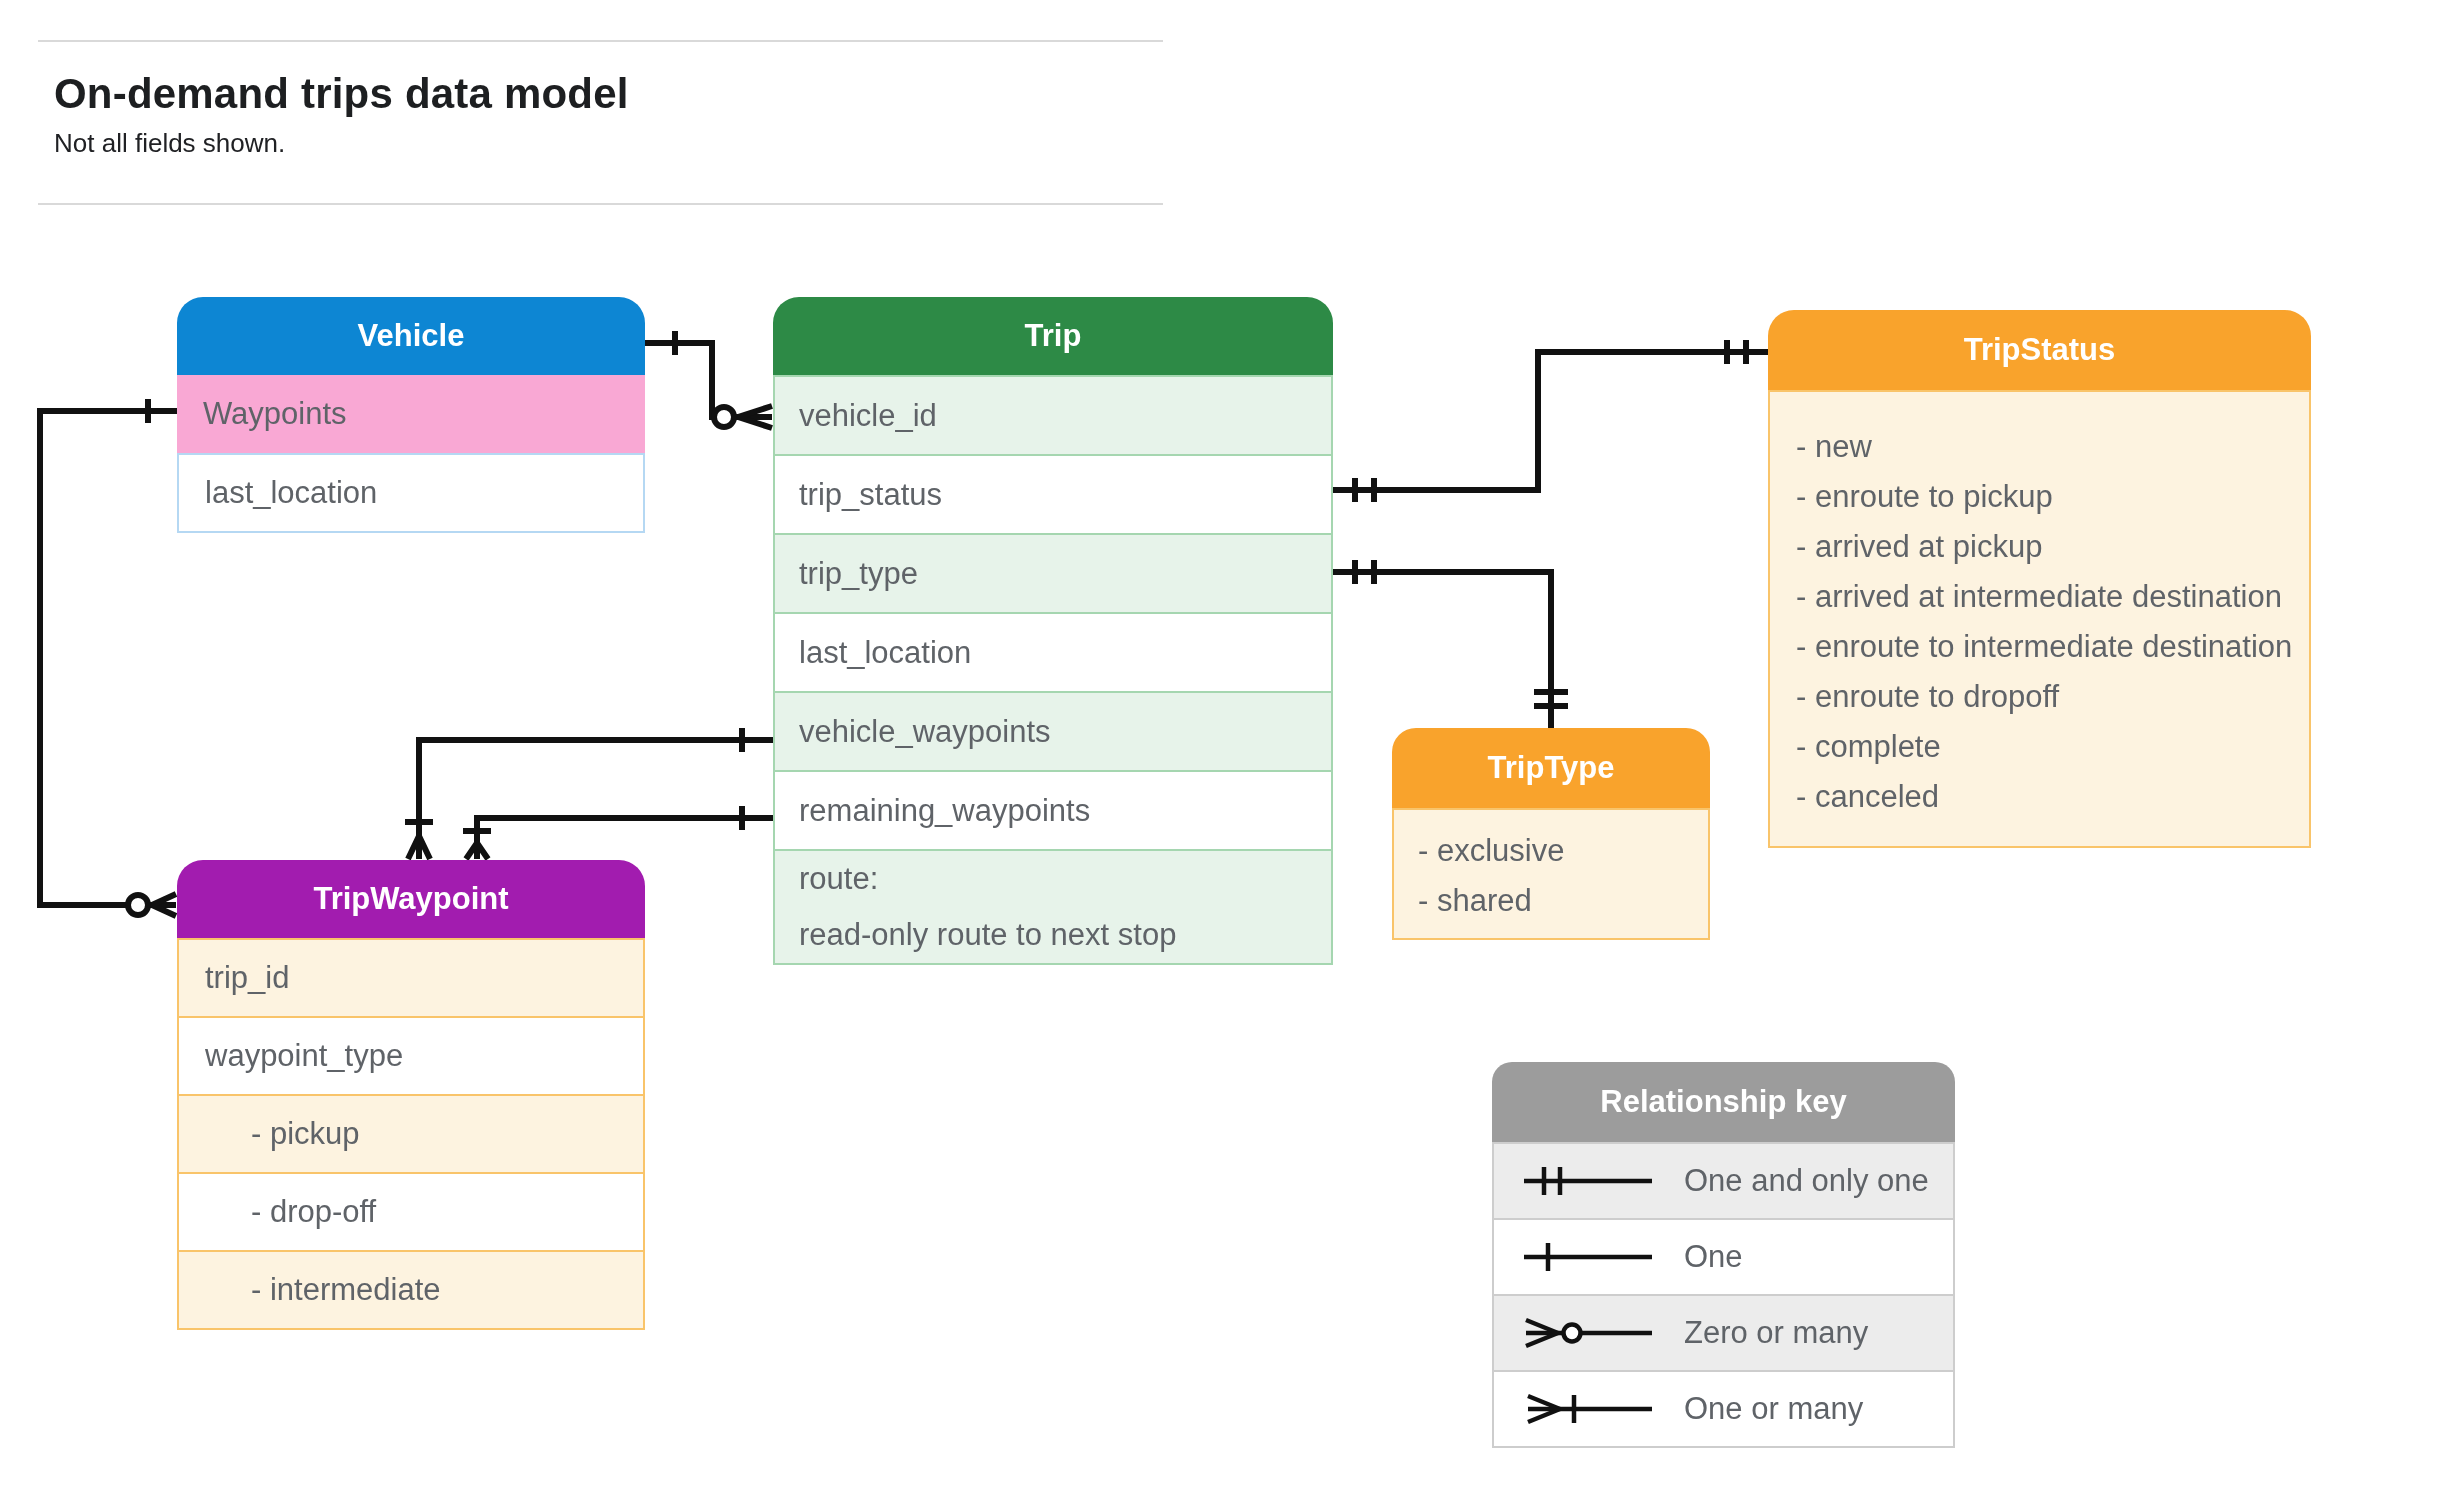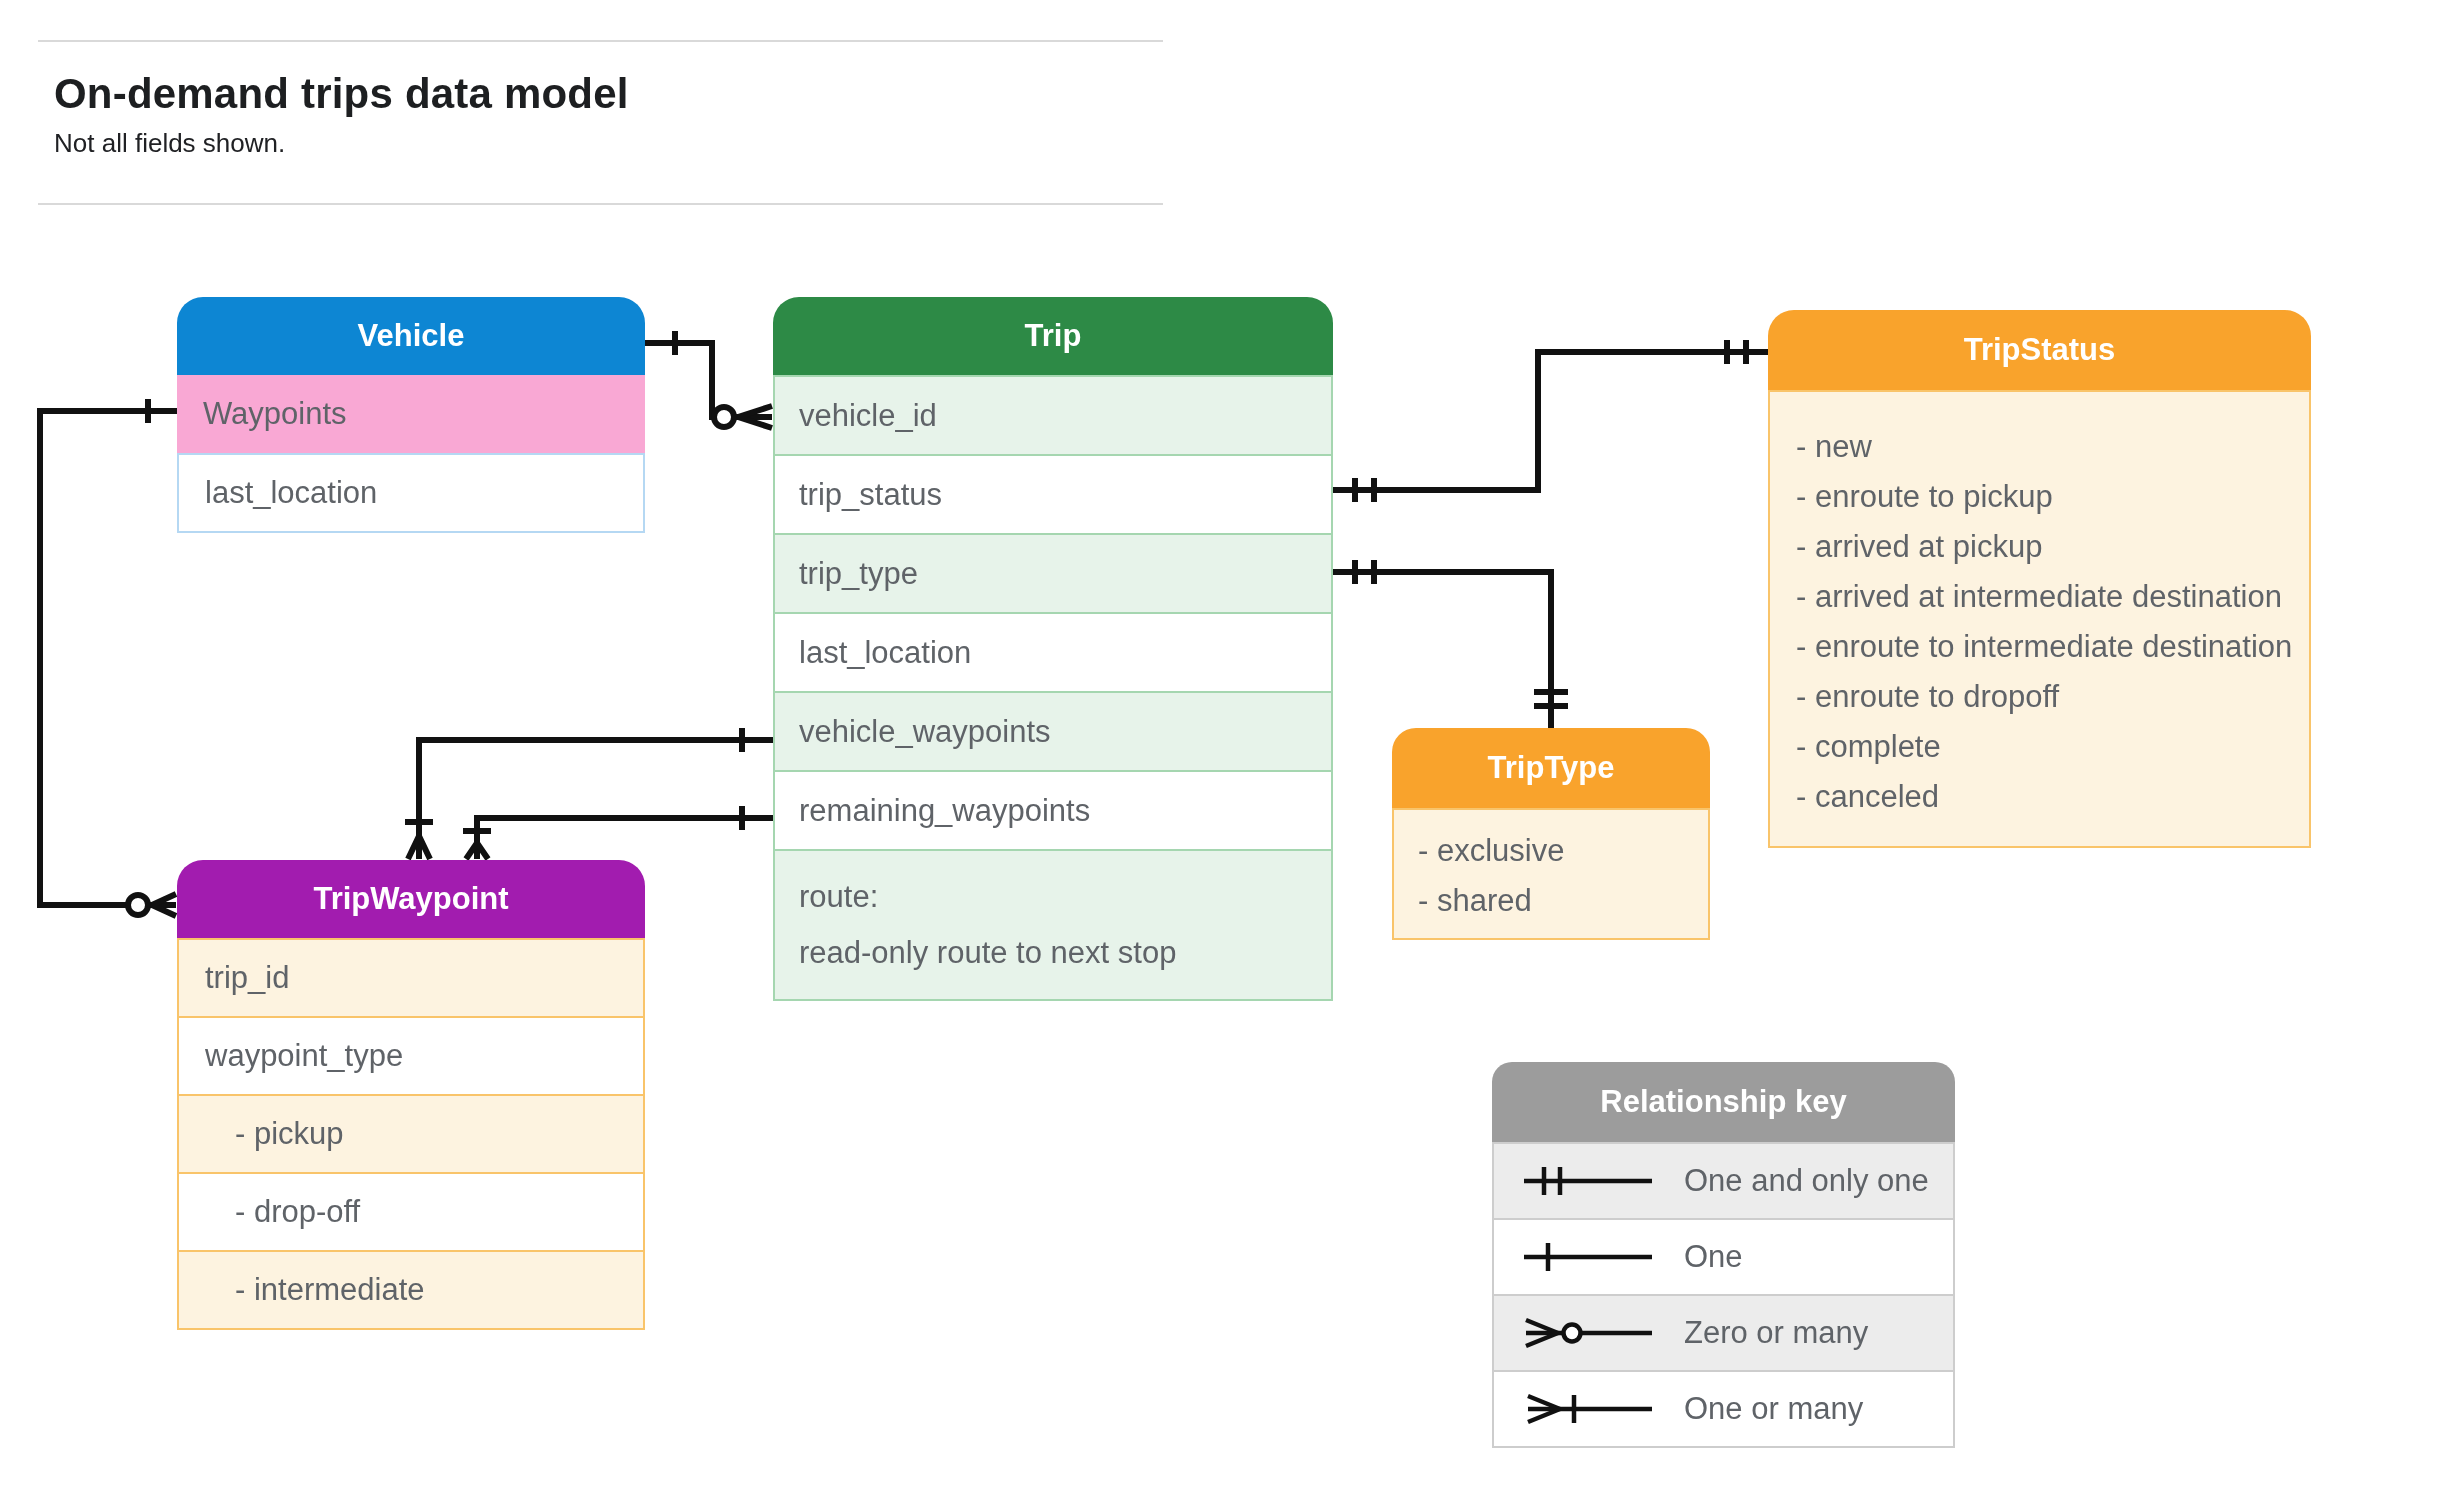--- a/index.html
+++ b/index.html
@@ -25,42 +25,42 @@
   .t-vehicle .thead{height:78px;background:#0d86d3;}
   .t-vehicle .r1{height:78px;background:#f9a8d4;}
   .t-vehicle .r2{height:80px;background:#ffffff;border:2px solid #b5d8f3;}
 
   
   .t-trip{left:773px;top:297px;width:560px;}
   .t-trip .thead{height:78px;background:#2d8a46;}
   .t-trip .row{height:81px;border:2px solid #a5d6b0;margin-top:-2px;padding-left:24px;}
   .t-trip .row:nth-of-type(2){margin-top:0;}
   .t-trip .odd{background:#e7f3ea;}
-  .t-trip .route{height:152px;flex-direction:column;align-items:flex-start;justify-content:center;gap:20px;background:#e7f3ea;}
+  .t-trip .route{height:116px;flex-direction:column;align-items:flex-start;justify-content:center;gap:20px;background:#e7f3ea;}
 
   
   .t-tripstatus{left:1768px;top:310px;width:543px;}
   .t-tripstatus .thead{height:80px;background:#f9a32c;}
   .t-tripstatus .body{box-sizing:border-box;height:458px;background:#fdf3e0;border:2px solid #f9c46a;
                       padding:30px 16px 0 26px;}
   .enum-line{font-size:31px;color:#5f6368;line-height:50px;}
 
   
   .t-triptype{left:1392px;top:728px;width:318px;}
   .t-triptype .thead{height:80px;background:#f9a32c;border-top-left-radius:24px;border-top-right-radius:24px;}
   .t-triptype .body{box-sizing:border-box;height:132px;background:#fdf3e0;border:2px solid #f9c46a;
                     padding:16px 0 0 24px;}
 
   
   .t-tripwaypoint{left:177px;top:860px;width:468px;}
   .t-tripwaypoint .thead{height:78px;background:#a21caf;}
   .t-tripwaypoint .row{height:80px;border:2px solid #f9c46a;margin-top:-2px;}
   .t-tripwaypoint .row:nth-of-type(2){margin-top:0;}
   .t-tripwaypoint .odd{background:#fdf3e0;}
-  .t-tripwaypoint .indent{padding-left:56px;}
+  .t-tripwaypoint .indent{padding-left:72px;}
 
   
   .t-legend{left:1492px;top:1062px;width:463px;}
   .t-legend .thead{height:80px;background:#9c9c9c;border-top-left-radius:20px;border-top-right-radius:20px;}
   .t-legend .row{height:78px;border:2px solid #cdcdcd;margin-top:-2px;padding-left:24px;}
   .t-legend .row:nth-of-type(2){margin-top:0;}
   .t-legend .odd{background:#ececec;}
   .legend-sym{width:140px;height:44px;flex:0 0 auto;}
   .legend-sym path{fill:none;stroke:#111;stroke-width:4.5;}
   .legend-sym circle{fill:#fff;stroke:#111;stroke-width:4.5;}

